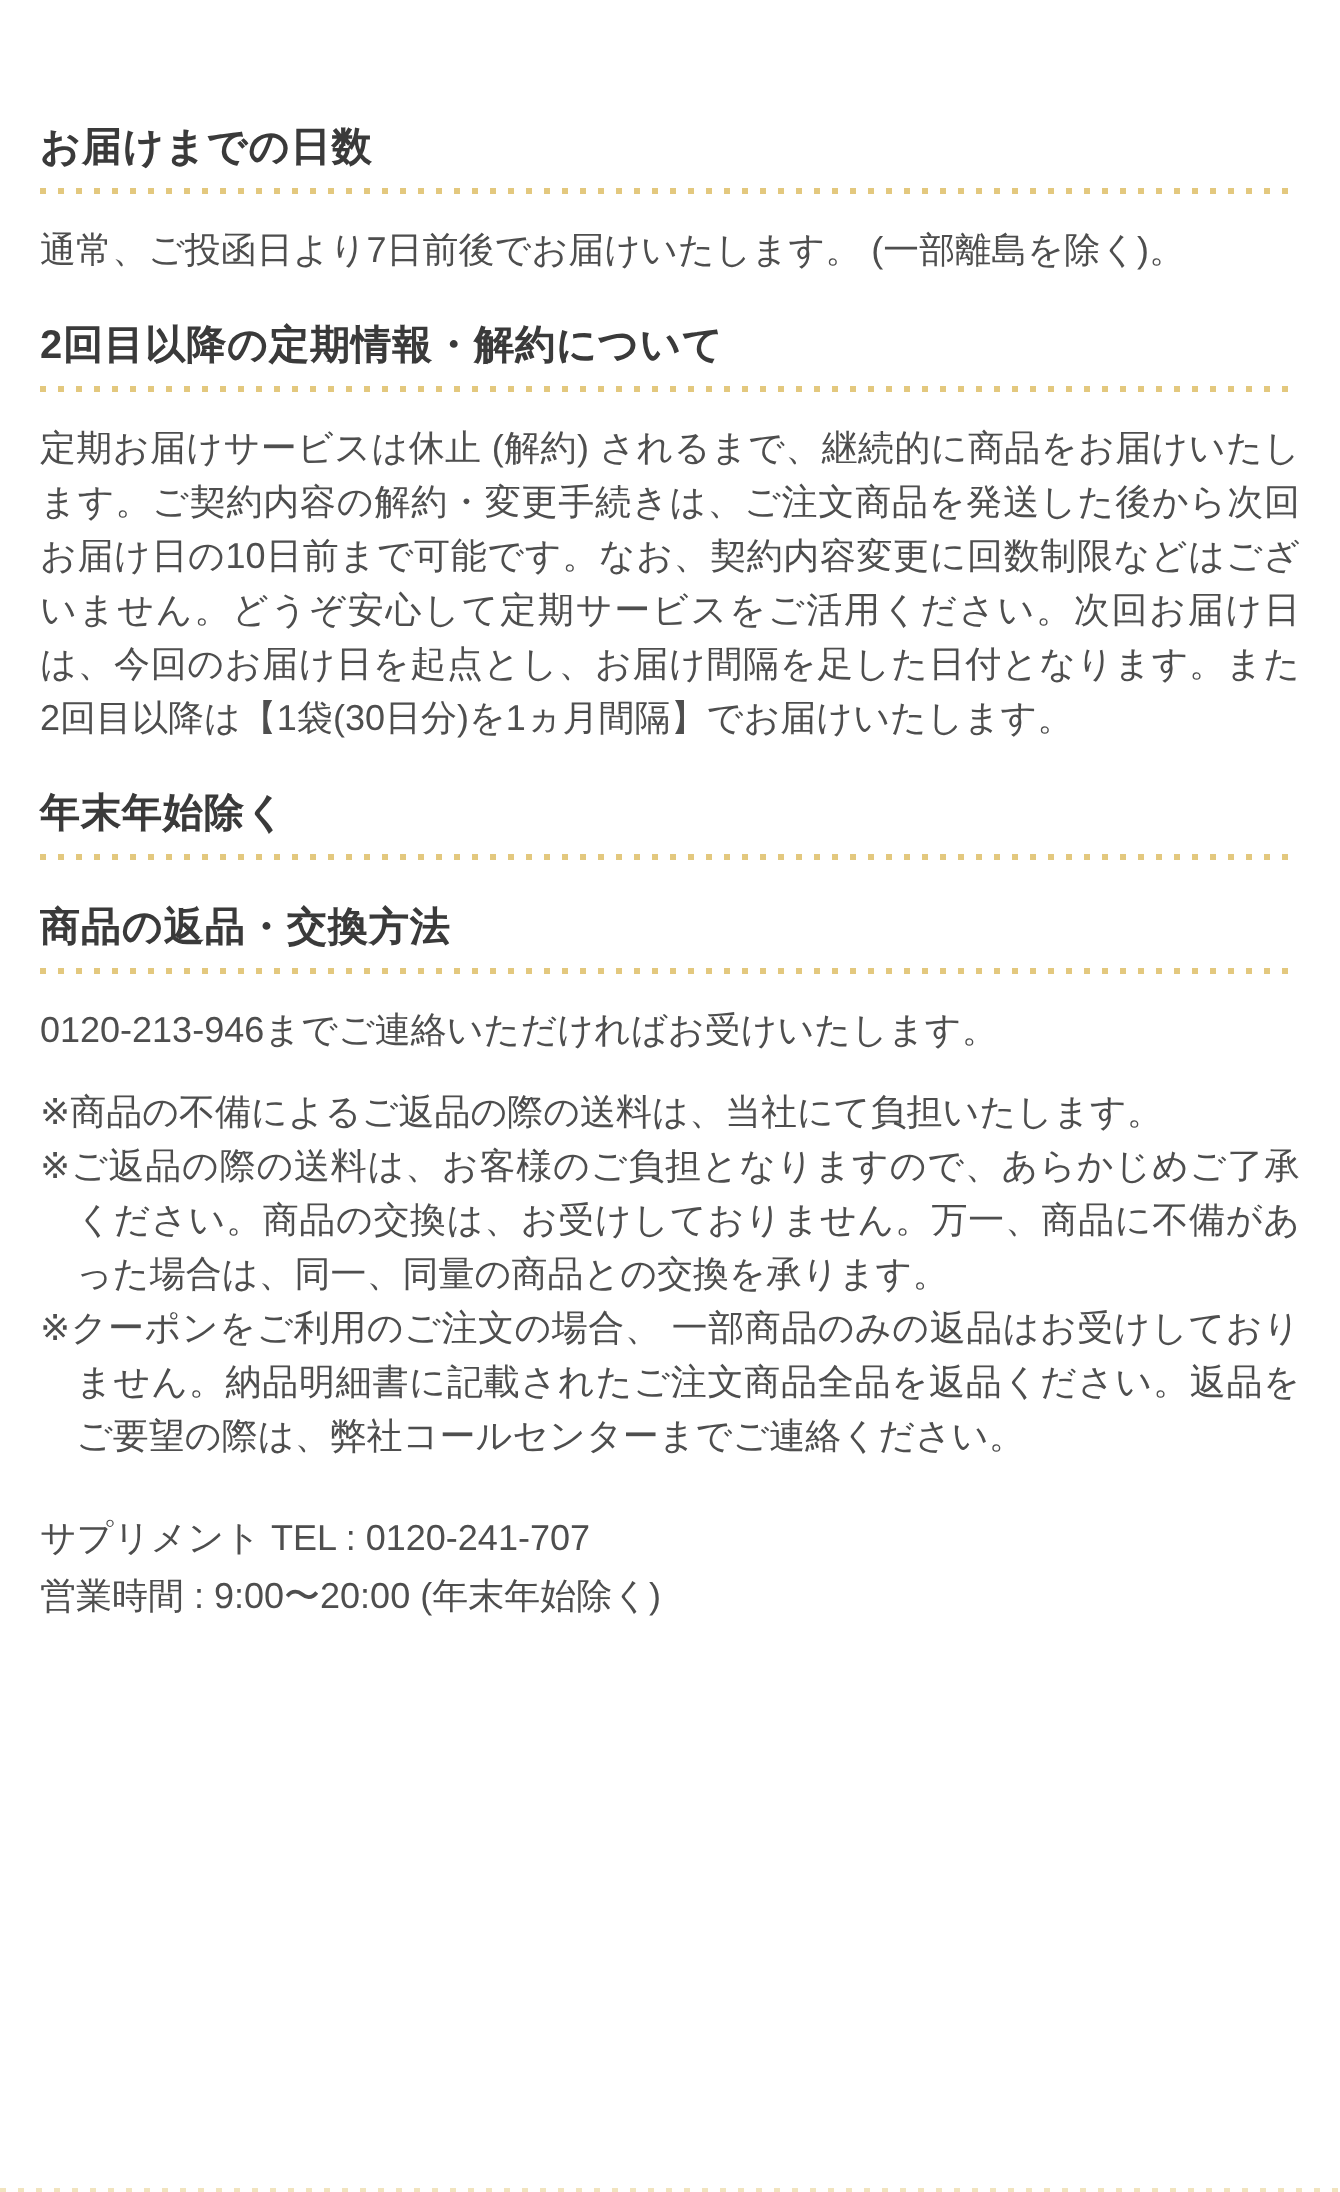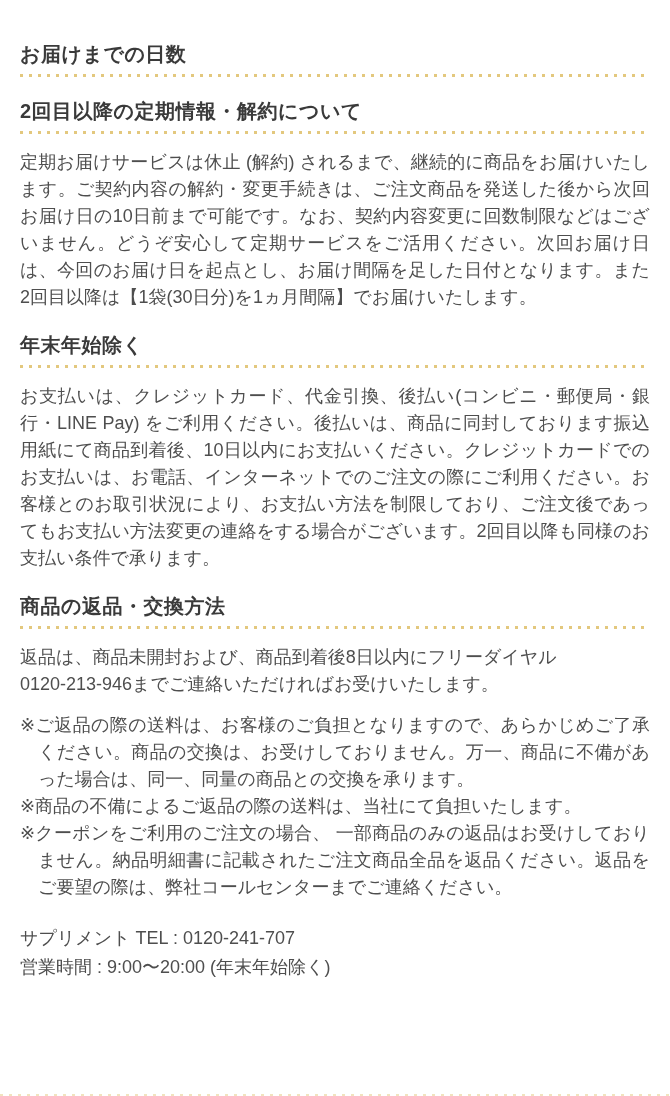--- a/index.html
+++ b/index.html
@@ -10,20 +10,21 @@
   }
   *{margin:0;padding:0;box-sizing:border-box;}
   html,body{background:var(--background);}
   body{
     width:670px;height:1096px;overflow:hidden;position:relative;
     font-family:"Liberation Sans","DejaVu Sans",sans-serif;
     color:var(--body-color);
   }
   .page{
     padding:43px 20px 0 20px;
+    margin-top:20px;
   }
   section{margin-bottom:23px;}
   h2{
     font-size:20px;line-height:23px;font-weight:bold;
     color:var(--heading-color);
     margin-bottom:8px;
     letter-spacing:.5px;
   }
   .dotted{
     height:3px;width:100%;
@@ -56,42 +57,41 @@
   }
 </style>
 </head>
 <body>
 
 <div class="page">
 
   <section>
     <h2>お届けまでの日数</h2>
     <div class="dotted"></div>
+    <p class="para-line">通常、ご投函日より7日前後でお届けいたします。 (一部離島を除く)。</p>
   </section>
 
   <section>
     <h2>2回目以降の定期情報・解約について</h2>
     <div class="dotted"></div>
     <p class="para-line">定期お届けサービスは休止 (解約) されるまで、継続的に商品をお届けいたします。ご契約内容の解約・変更手続きは、ご注文商品を発送した後から次回お届け日の10日前まで可能です。なお、契約内容変更に回数制限などはございません。どうぞ安心して定期サービスをご活用ください。次回お届け日は、今回のお届け日を起点とし、お届け間隔を足した日付となります。また2回目以降は【1袋(30日分)を1ヵ月間隔】でお届けいたします。</p>
   </section>
 
   <section>
     <h2>年末年始除く</h2>
     <div class="dotted"></div>
-    <p class="para-line">お支払いは、クレジットカード、代金引換、後払い(コンビニ・郵便局・銀行・LINE Pay) をご利用ください。後払いは、商品に同封しております振込用紙にて商品到着後、10日以内にお支払いください。クレジットカードでのお支払いは、お電話、インターネットでのご注文の際にご利用ください。お客様とのお取引状況により、お支払い方法を制限しており、ご注文後であってもお支払い方法変更の連絡をする場合がございます。2回目以降も同様のお支払い条件で承ります。</p>
   </section>
 
   <section>
     <h2>商品の返品・交換方法</h2>
     <div class="dotted"></div>
-    <p class="para-line">返品は、商品未開封および、商品到着後8日以内にフリーダイヤル</p>
     <p class="para-line">0120-213-946までご連絡いただければお受けいたします。</p>
     <div class="notes">
+      <p class="note-item">※商品の不備によるご返品の際の送料は、当社にて負担いたします。</p>
       <p class="note-item">※ご返品の際の送料は、お客様のご負担となりますので、あらかじめご了承ください。商品の交換は、お受けしておりません。万一、商品に不備があった場合は、同一、同量の商品との交換を承ります。</p>
-      <p class="note-item">※商品の不備によるご返品の際の送料は、当社にて負担いたします。</p>
       <p class="note-item">※クーポンをご利用のご注文の場合、 一部商品のみの返品はお受けしておりません。納品明細書に記載されたご注文商品全品を返品ください。返品をご要望の際は、弊社コールセンターまでご連絡ください。</p>
     </div>
   </section>
 
   <div class="footer">
     <p>サプリメント TEL : 0120-241-707</p>
     <p>営業時間 : 9:00〜20:00 (年末年始除く)</p>
   </div>
 
 </div>

